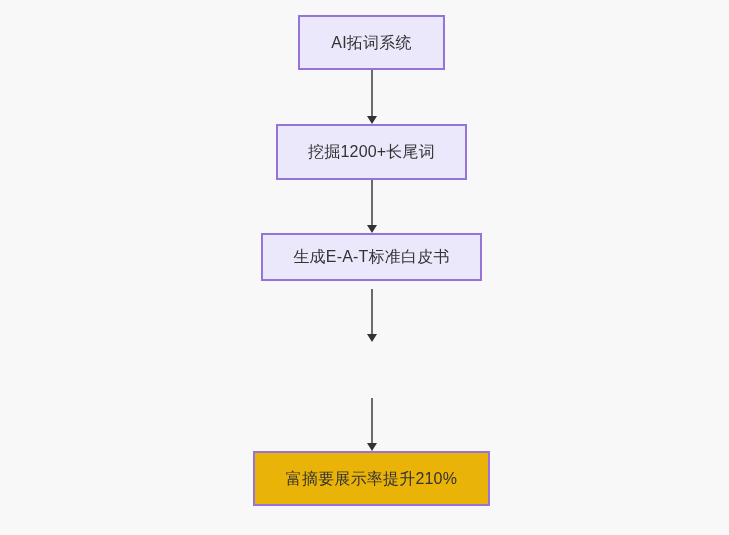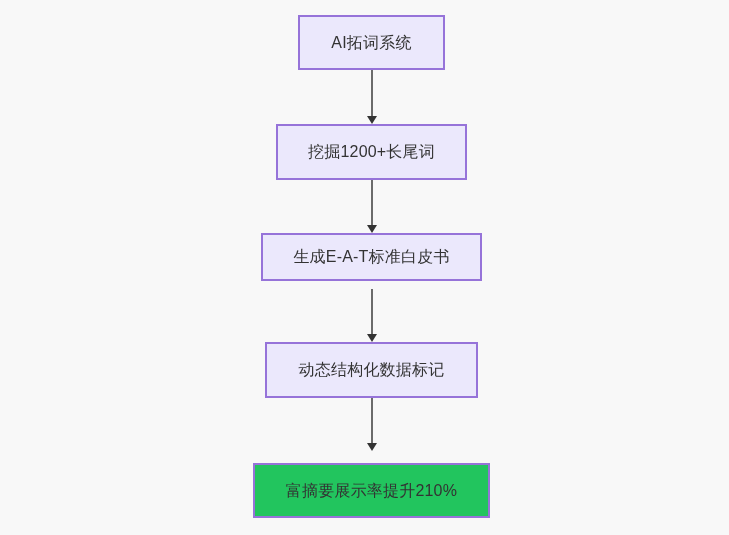--- a/index.html
+++ b/index.html
@@ -88,20 +88,17 @@
 
   <div class="node" style="left: 298px; top: 15px; width: 147px; height: 55px; background: rgb(235, 232, 252); border-color: rgb(150, 115, 217);">
     <span class="node-label" style="color: rgb(51, 51, 51);">AI拓词系统</span>
   </div>
   <div class="node" style="left: 276px; top: 124px; width: 191px; height: 56px; background: rgb(235, 232, 252); border-color: rgb(150, 115, 217);">
     <span class="node-label" style="color: rgb(51, 51, 51);">挖掘1200+长尾词</span>
   </div>
   <div class="node" style="left: 261px; top: 233px; width: 221px; height: 48px; background: rgb(235, 232, 252); border-color: rgb(150, 115, 217);">
     <span class="node-label" style="color: rgb(51, 51, 51);">生成E-A-T标准白皮书</span>
   </div>
-  <div class="node" style="left: 265px; top: 342px; width: 213px; height: 56px; background: rgb(235, 232, 252); border-color: rgb(150, 115, 217);">
-    <span class="node-label" style="color: rgb(51, 51, 51);">动态结构化数据标记</span>
-  </div>
-  <div class="node" style="left: 253px; top: 451px; width: 237px; height: 55px; background: #22c55e; border-color: rgb(150, 115, 217); margin-top: 12px;">
+  <div class="node" style="left: 253px; top: 451px; width: 237px; height: 55px; background: #eab308; border-color: rgb(150, 115, 217);">
     <span class="node-label" style="color: rgb(51, 51, 51);">富摘要展示率提升210%</span>
   </div>
 
 </div>
 
 </body></html>

